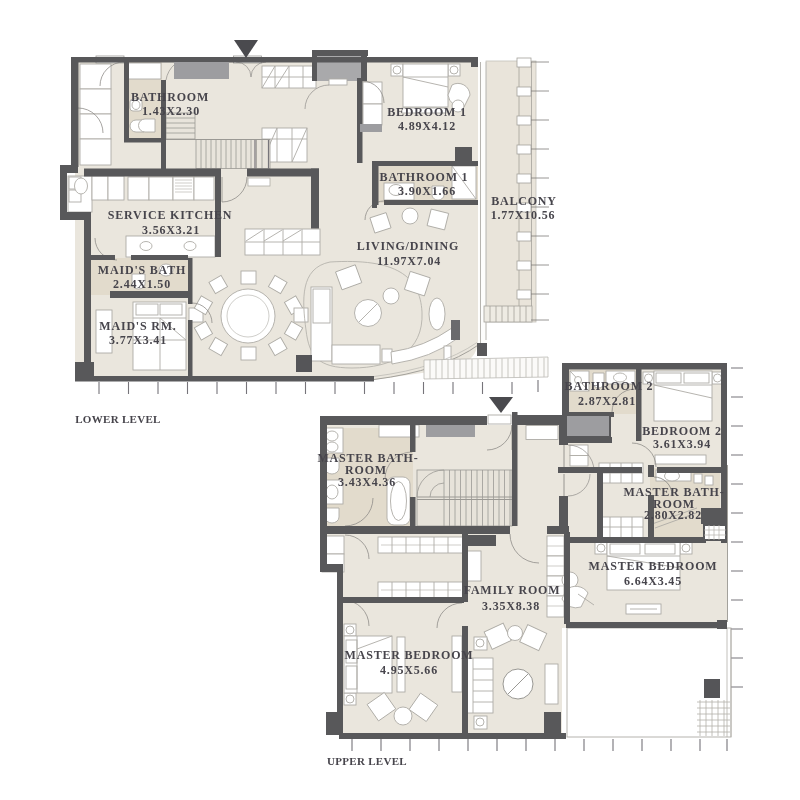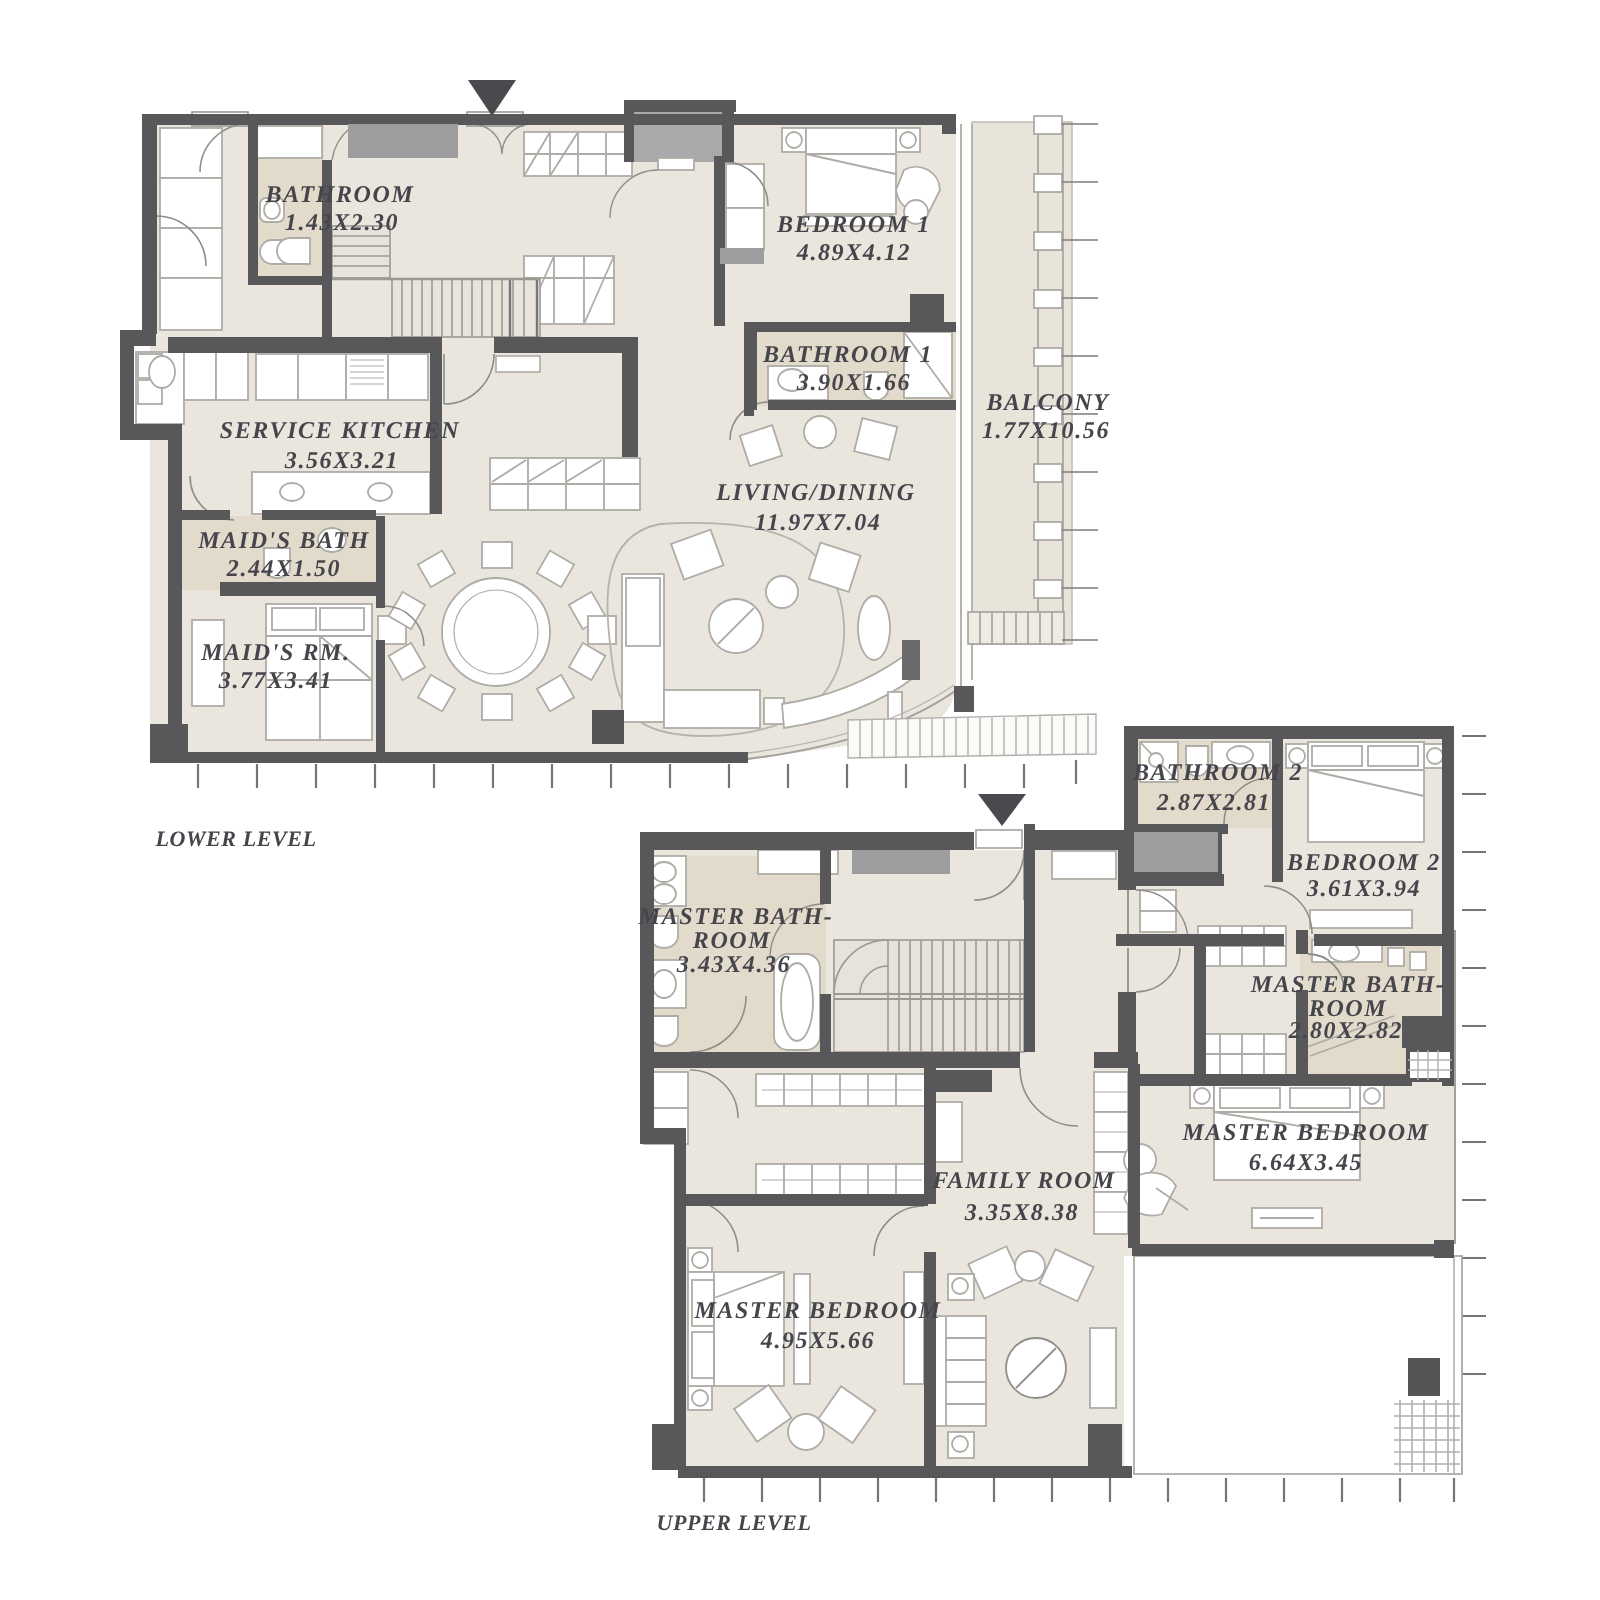--- a/index.html
+++ b/index.html
@@ -1,16 +1,16 @@
 <!DOCTYPE html>
 <html><head>
 <meta charset="utf-8">
 <style>
   html,body{margin:0;padding:0;background:#ffffff;}
-  .wrap{width:800px;height:800px;position:relative;background:#0369a1;font-style:italic;}
+  .wrap{width:800px;height:800px;position:relative;background:#0369a1;}
   text{font-family:"Liberation Serif", serif;fill:#47454c;font-weight:bold;}
   .lab{font-size:12px;letter-spacing:0.8px;}
   .lvl{font-size:11px;letter-spacing:0.3px;}
 </style>
 </head>
 <body>
 <div class="wrap">
 <svg width="800" height="800" viewBox="0 0 800 800">
 <rect x="0" y="0" width="800" height="800" fill="#ffffff"></rect>
 

